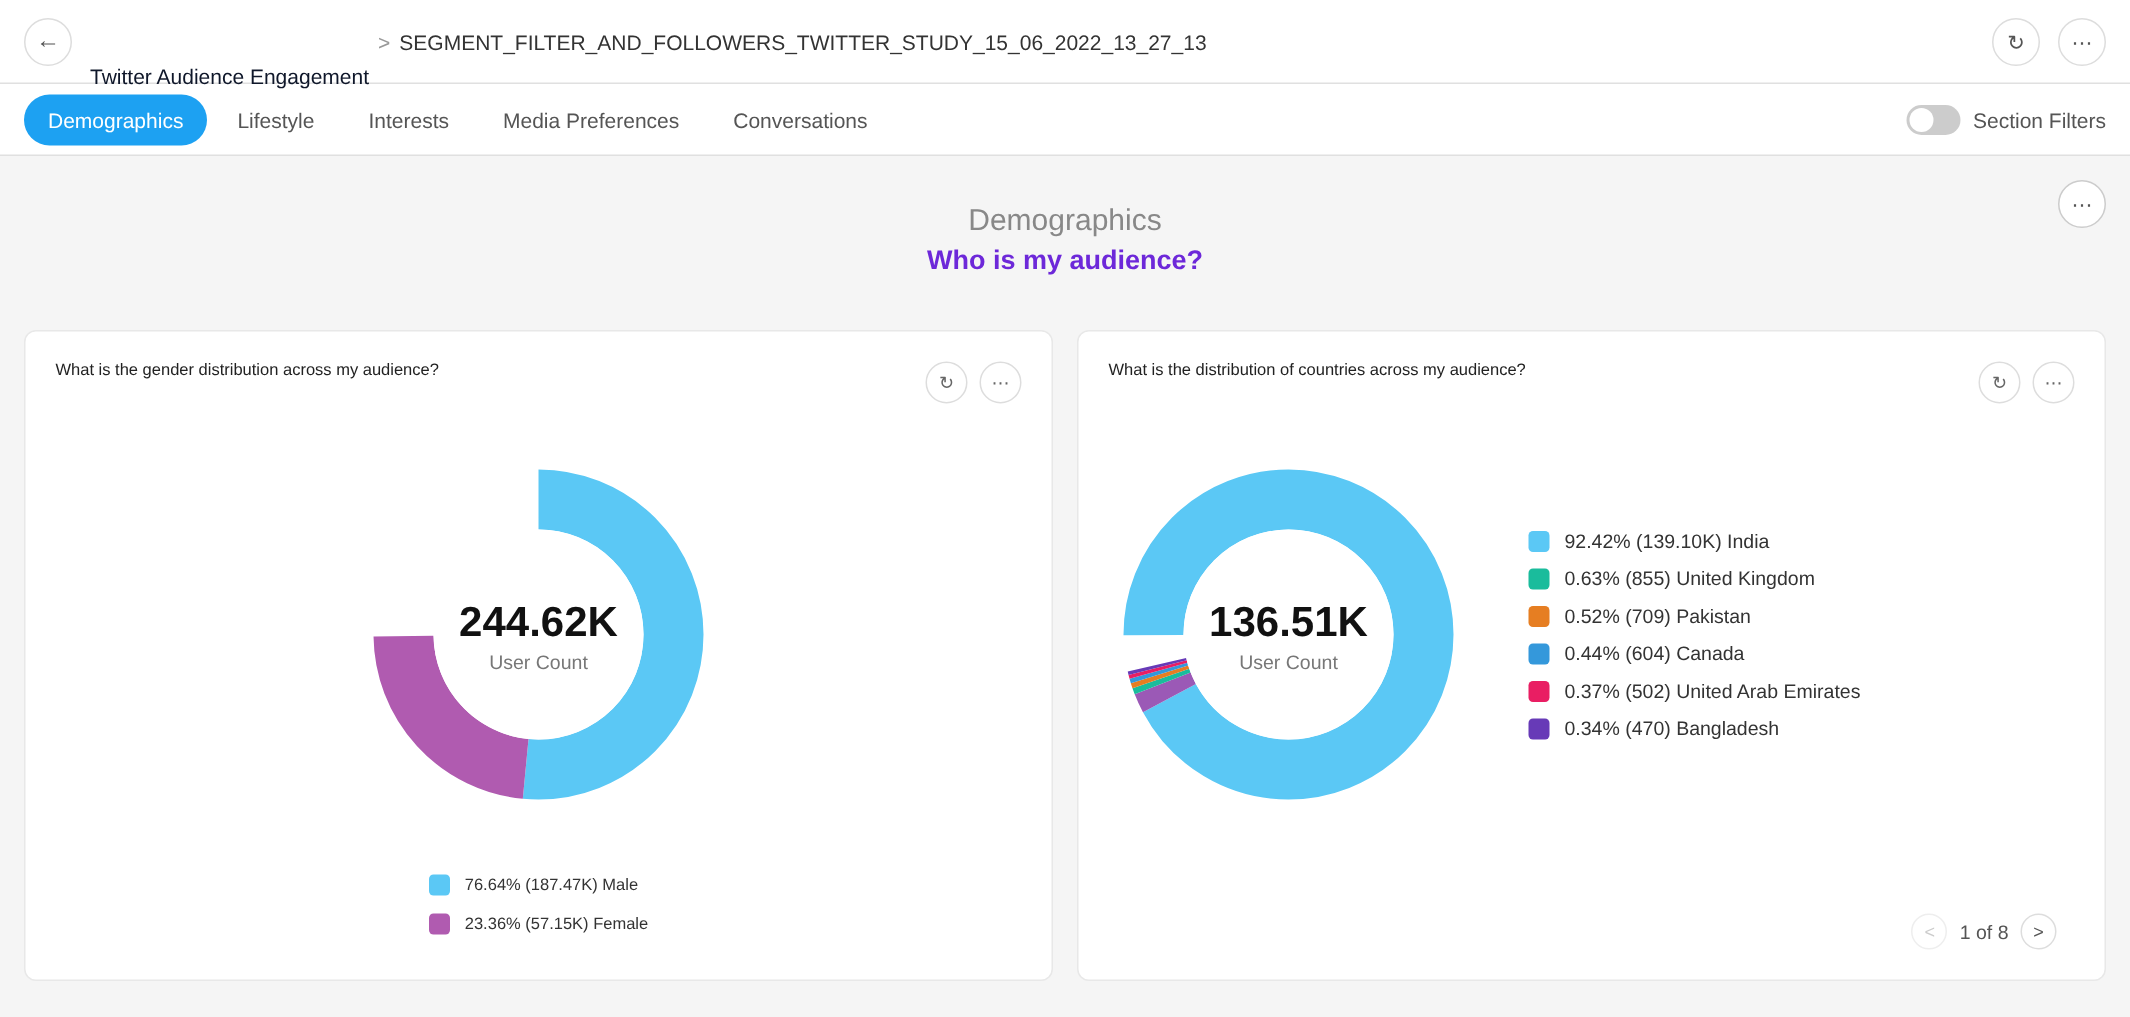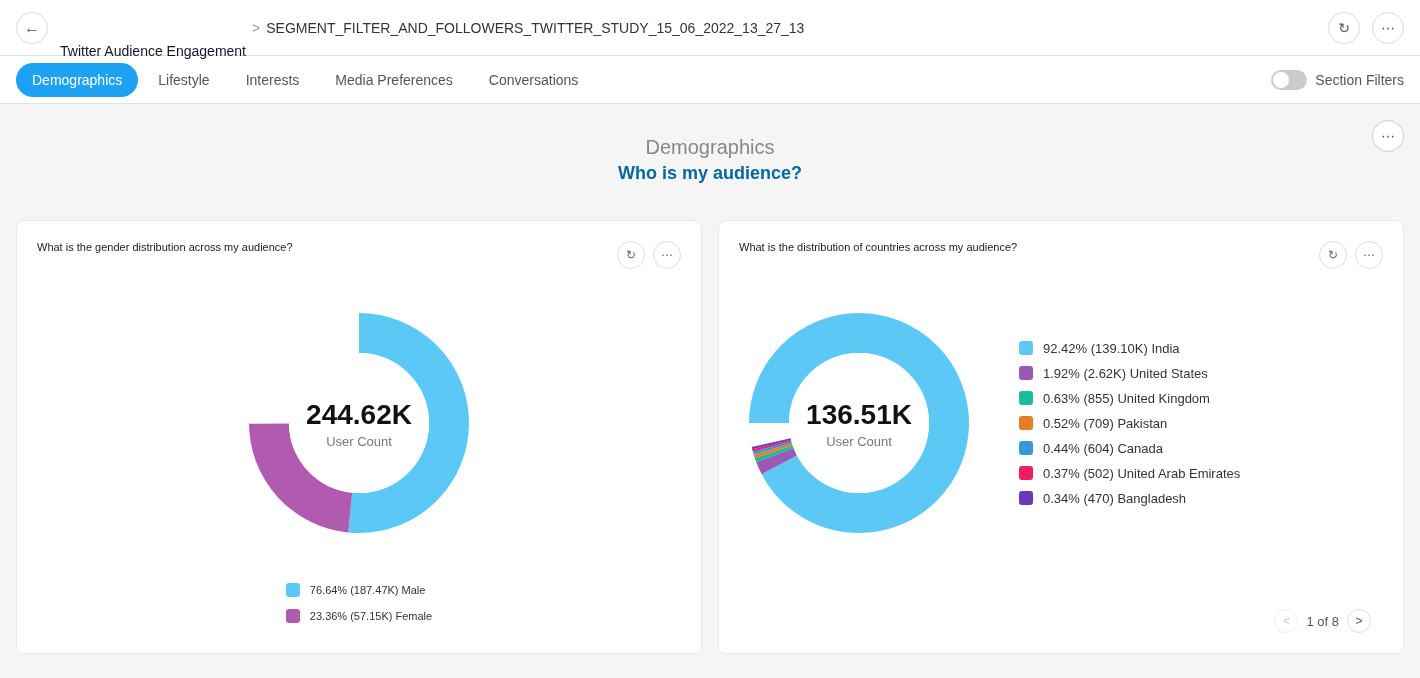--- a/index.html
+++ b/index.html
@@ -126,21 +126,21 @@
       top: 16px;
     }
     .section-title {
       font-size: 20px;
       color: #888;
       font-weight: 400;
       margin-bottom: 4px;
     }
     .section-subtitle {
       font-size: 18px;
-      color: #0369a1;
+      color: #6d28d9;
       font-weight: 600;
     }
 
     
     .charts-area {
       padding: 16px;
       display: flex;
       gap: 16px;
     }
 
@@ -407,24 +407,20 @@
           <div class="donut-value">136.51K</div>
           <div class="donut-label">User Count</div>
         </div>
       </div>
       <div class="country-legend">
         <div class="country-legend-item">
           <div class="country-legend-dot" style="background:#5bc8f5;"></div>
           <span>92.42% (139.10K) India</span>
         </div>
         <div class="country-legend-item">
-          <div class="country-legend-dot" style="background:#9b59b6;"></div>
-          <span>1.92% (2.62K) United States</span>
-        </div>
-        <div class="country-legend-item">
           <div class="country-legend-dot" style="background:#1abc9c;"></div>
           <span>0.63% (855) United Kingdom</span>
         </div>
         <div class="country-legend-item">
           <div class="country-legend-dot" style="background:#e67e22;"></div>
           <span>0.52% (709) Pakistan</span>
         </div>
         <div class="country-legend-item">
           <div class="country-legend-dot" style="background:#3498db;"></div>
           <span>0.44% (604) Canada</span>

